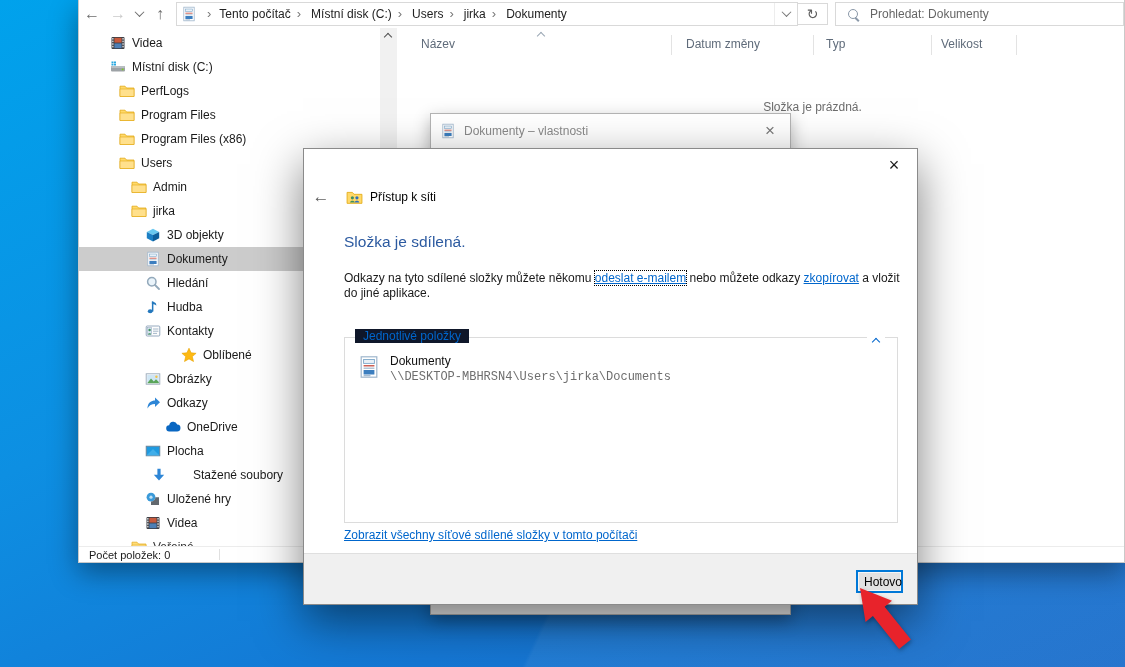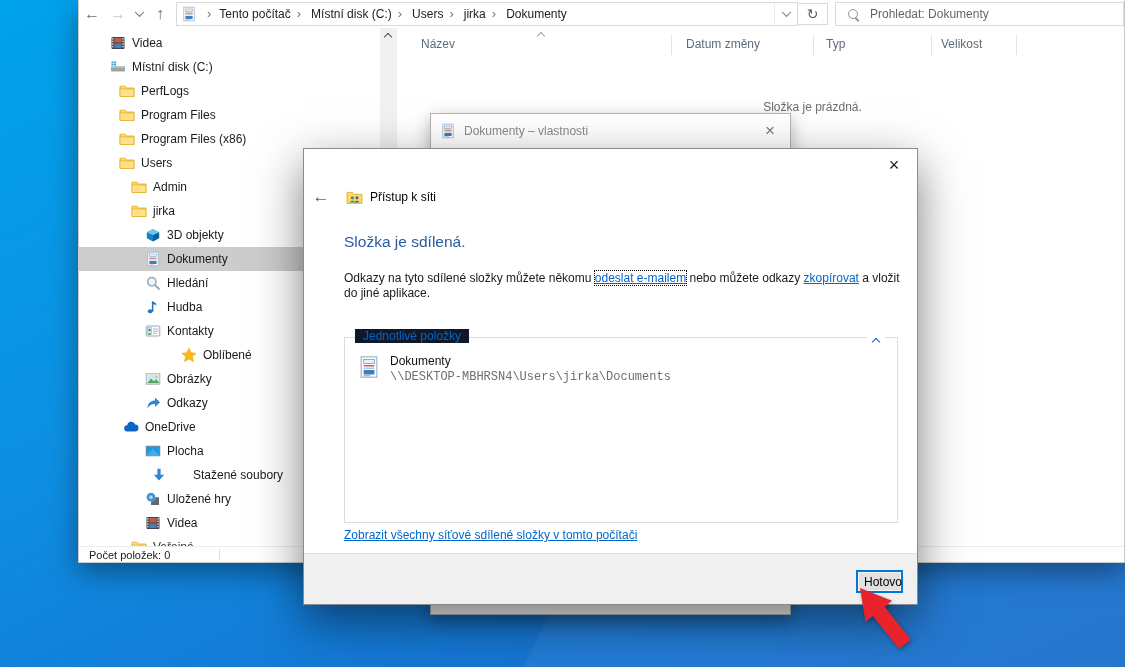--- a/index.html
+++ b/index.html
@@ -340,21 +340,21 @@
               <use href="#i-picture"></use>
             </svg>
             <span class="tlabel">Obrázky</span>
           </div>
           <div class="trow" style="padding-left: 66px;">
             <svg class="ticon" viewBox="0 0 16 16">
               <use href="#i-link"></use>
             </svg>
             <span class="tlabel">Odkazy</span>
           </div>
-          <div class="trow" style="padding-left: 44px;">
+          <div class="trow" style="padding-left: 66px; margin-left: 20px;">
             <svg class="ticon" viewBox="0 0 16 16">
               <use href="#i-cloud"></use>
             </svg>
             <span class="tlabel">OneDrive</span>
           </div>
           <div class="trow" style="padding-left: 66px;">
             <svg class="ticon" viewBox="0 0 16 16">
               <use href="#i-desktop"></use>
             </svg>
             <span class="tlabel">Plocha</span>

